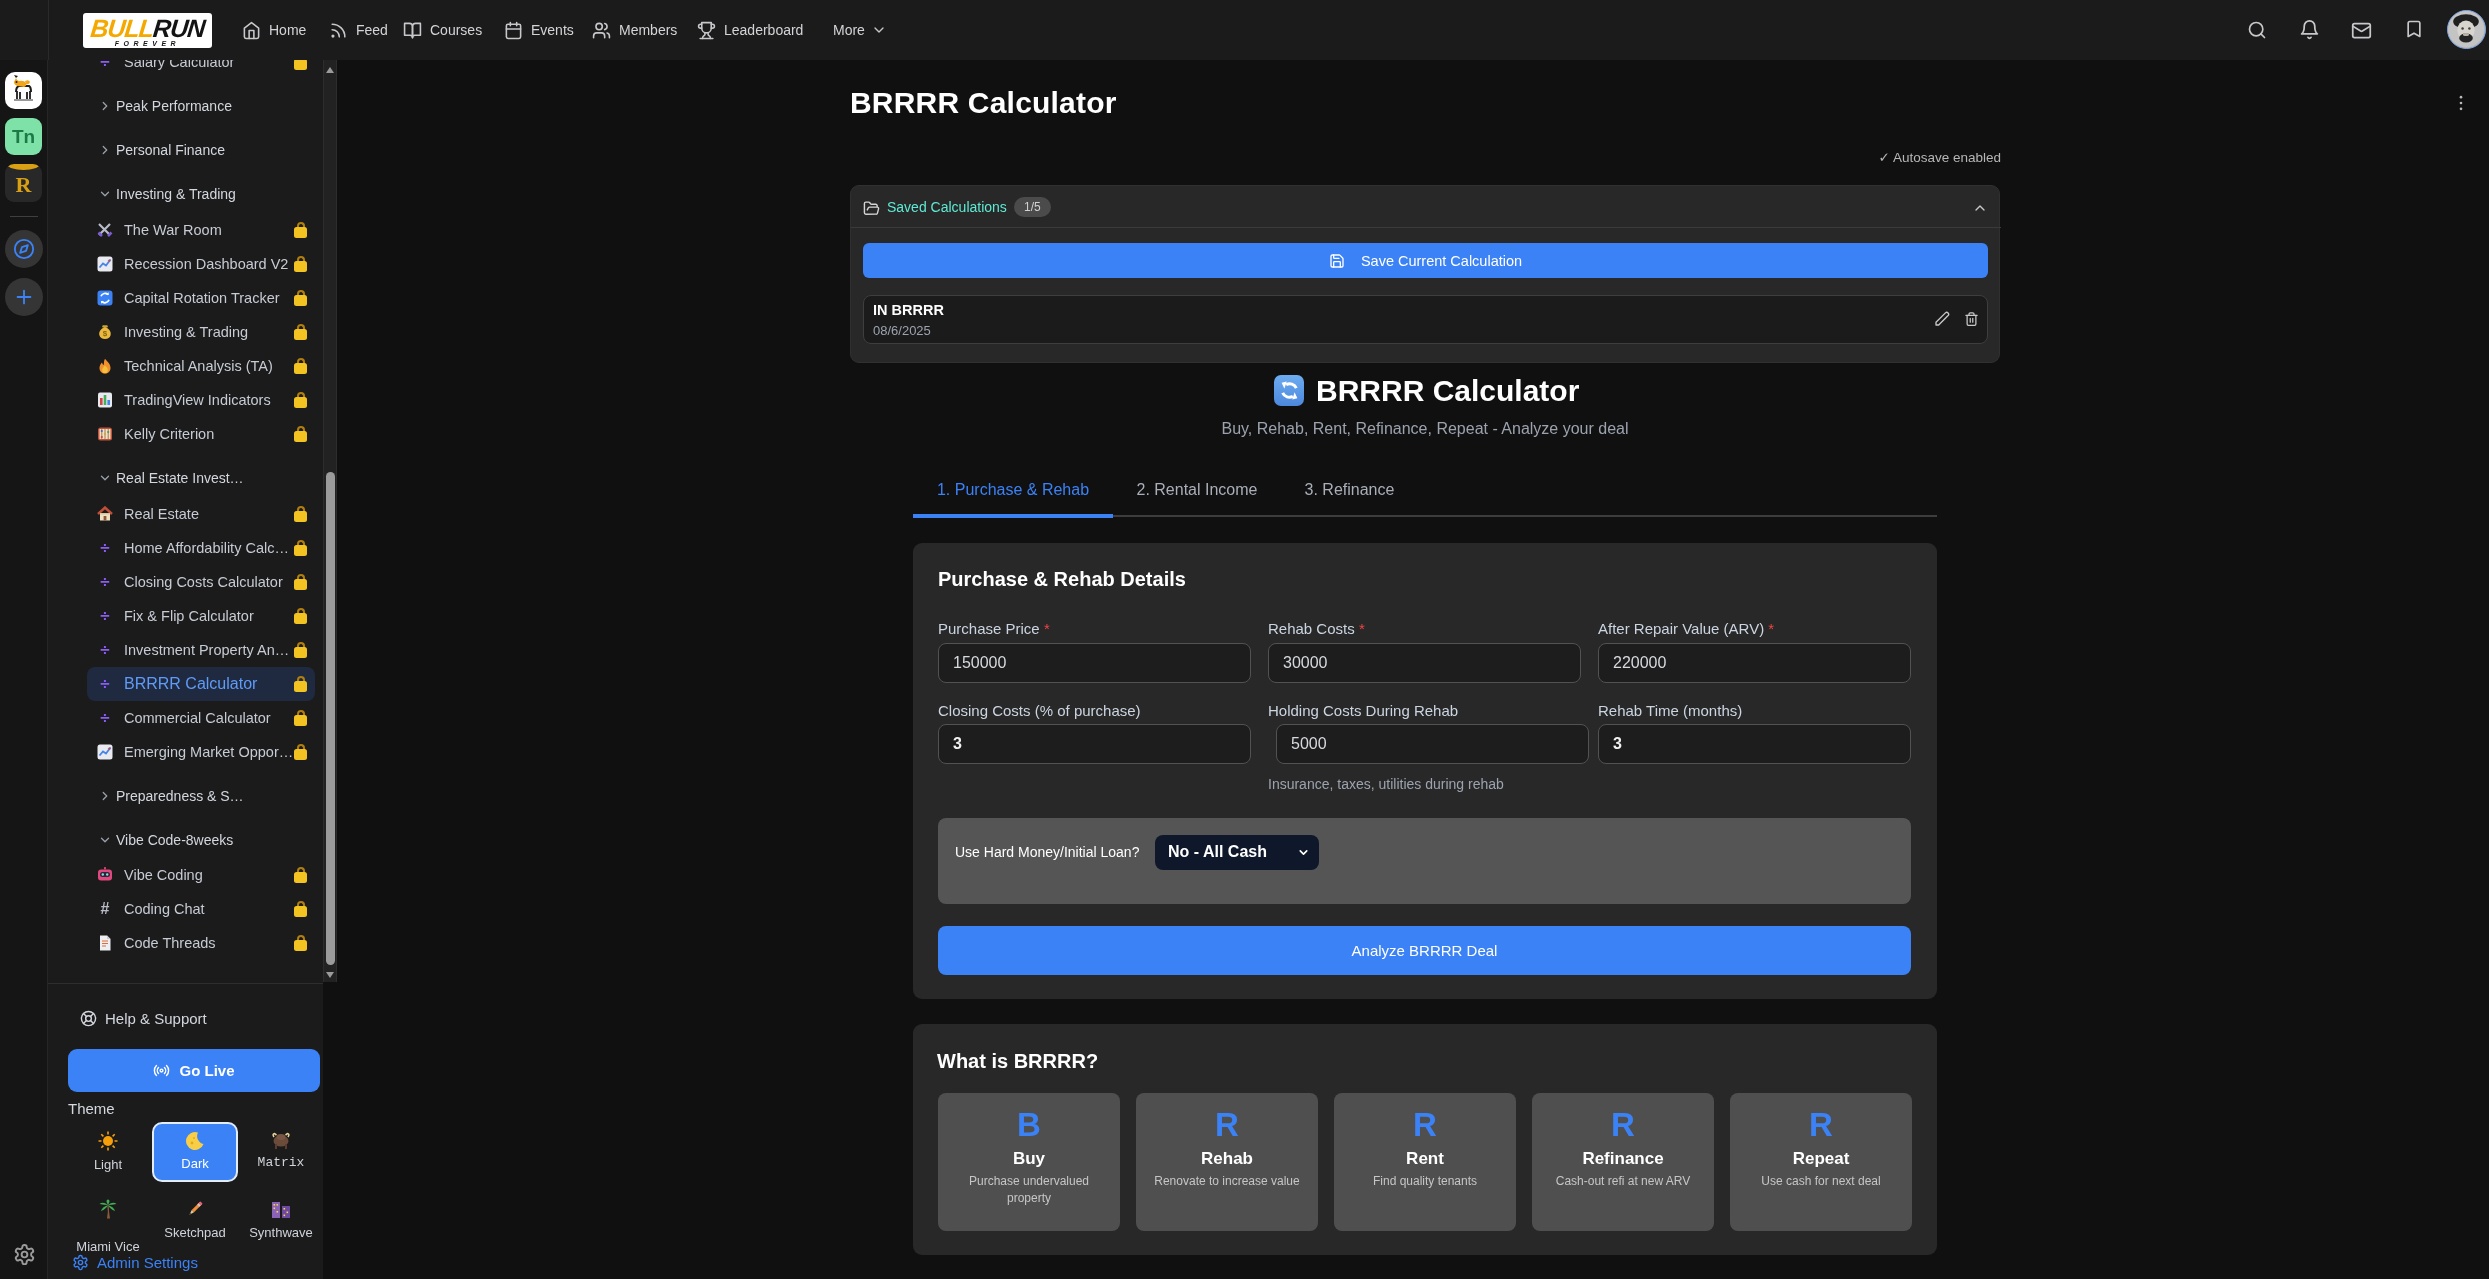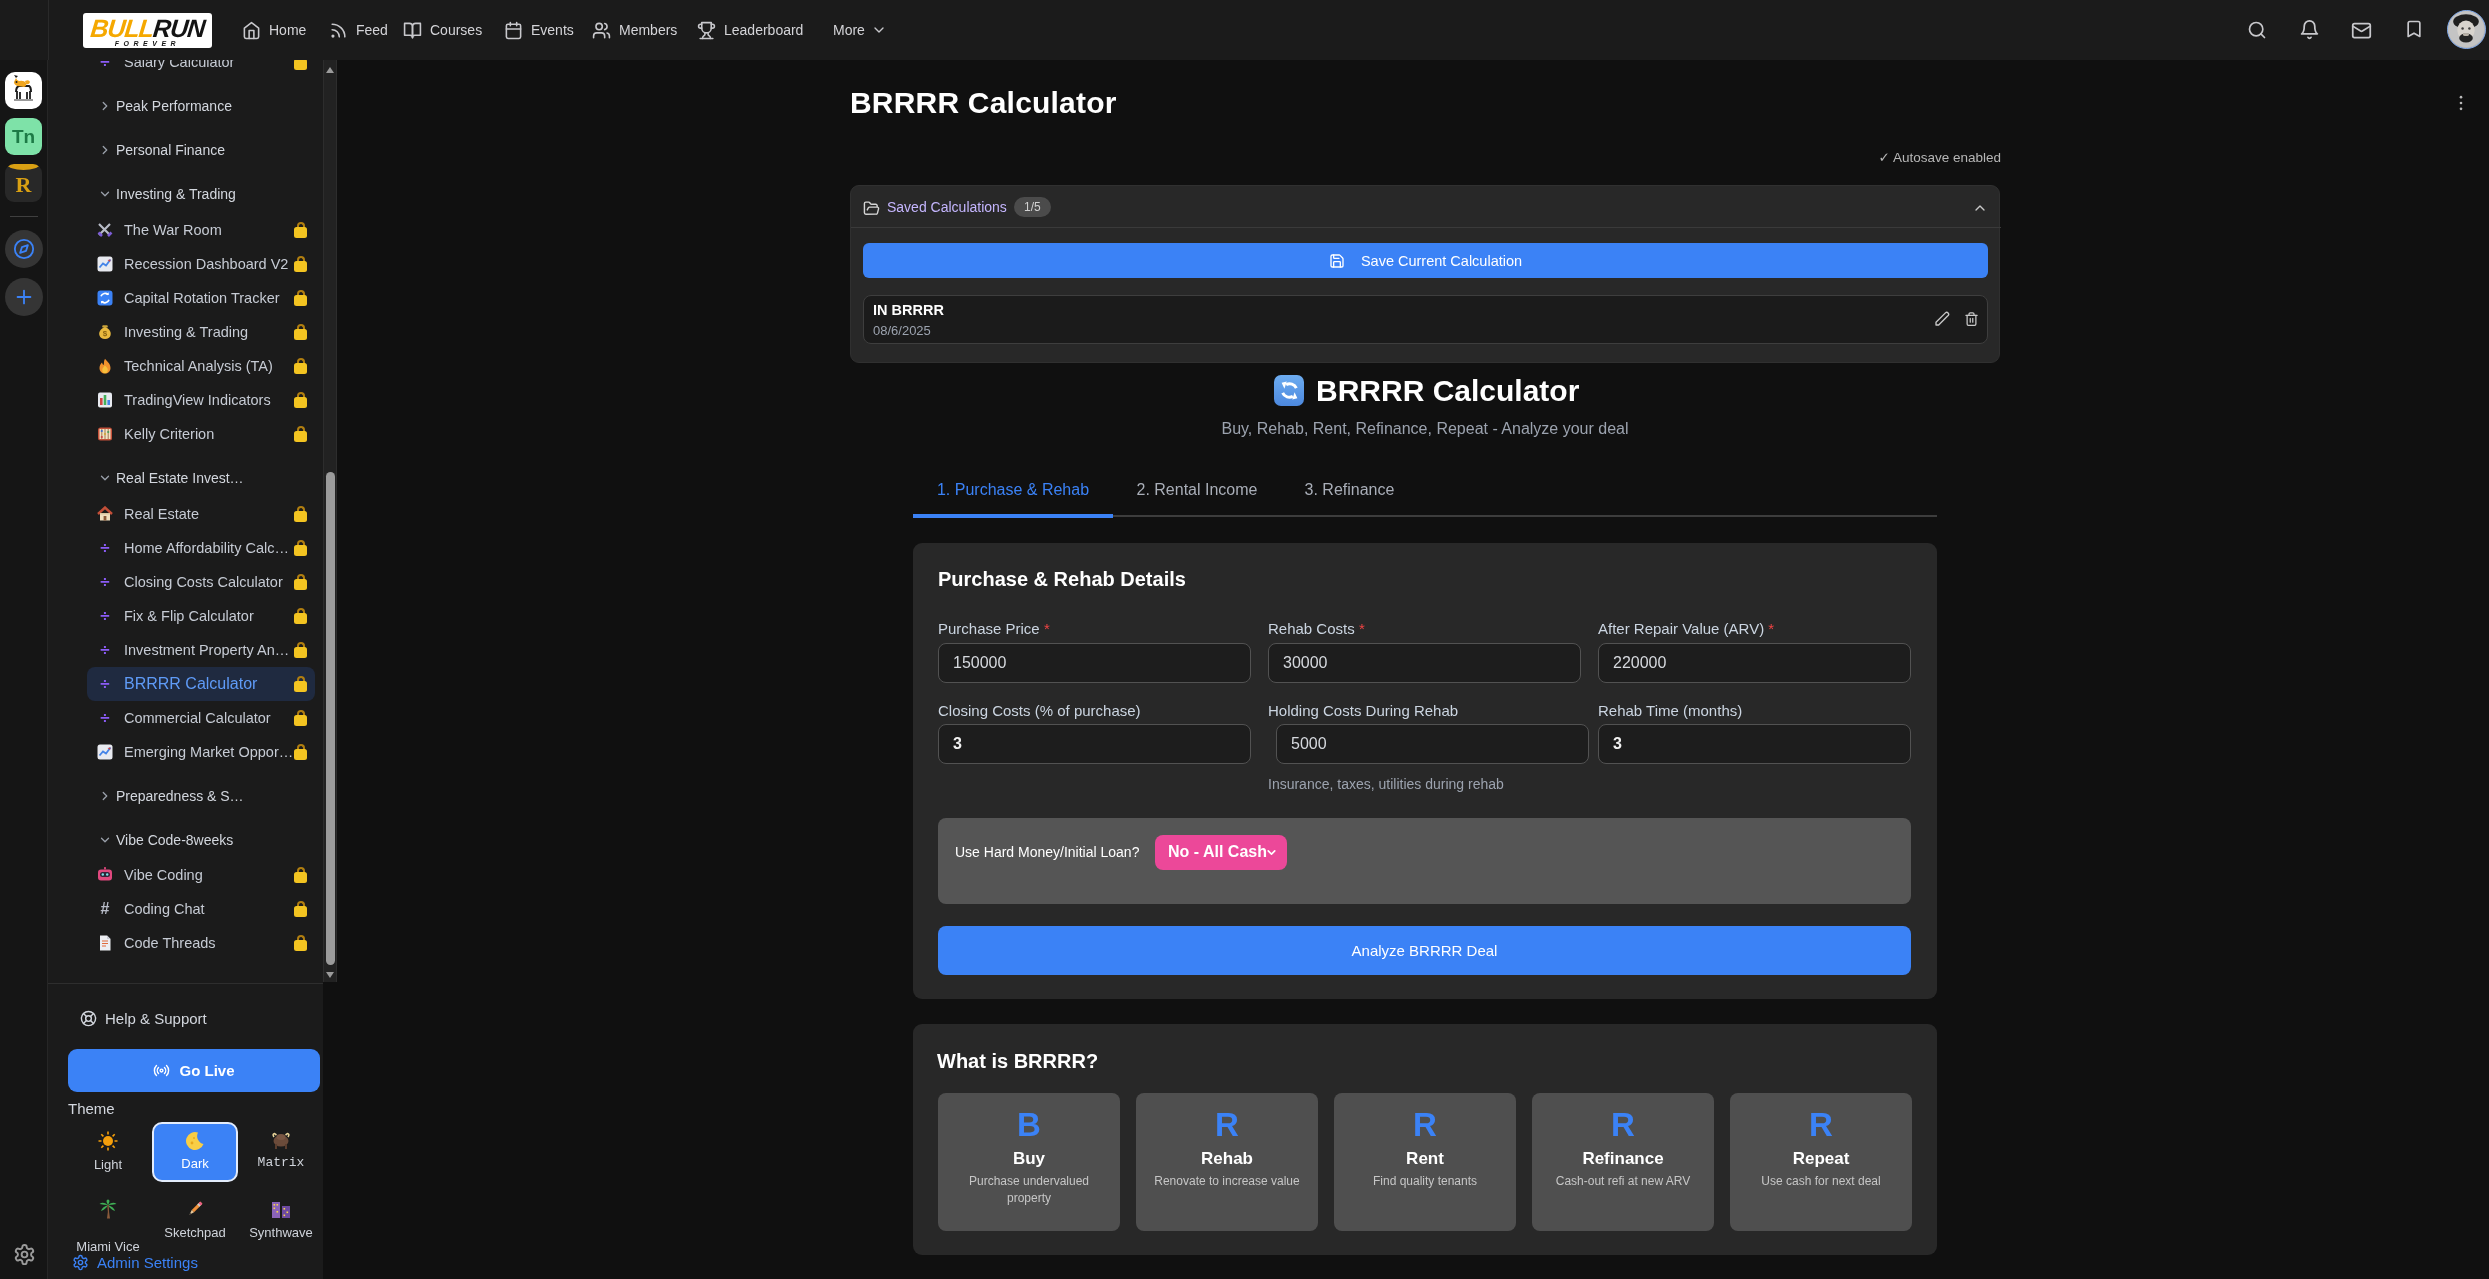--- a/index.html
+++ b/index.html
@@ -534,21 +534,21 @@
       </svg>
     </div>
   <div class="abs" style="left:513px; top:89px; width:1151px; text-align:right; color:#b6b6b6; font-size:13.5px;">✓ Autosave enabled</div>
 
   <div class="card" style="left:513px; top:125px; width:1150px; height:178px; background:#282828; border:1px solid #303030;">
     <div class="abs" style="left:12px; top:14px;">
         <svg width="17" height="17" viewBox="0 0 24 24" fill="none" stroke="#d5d5d5" stroke-width="2" stroke-linecap="round" stroke-linejoin="round">
           <path d="m6 14 1.5-2.9A2 2 0 0 1 9.24 10H20a2 2 0 0 1 1.94 2.5l-1.54 6a2 2 0 0 1-1.95 1.5H4a2 2 0 0 1-2-2V5a2 2 0 0 1 2-2h3.9a2 2 0 0 1 1.69.9l.81 1.2a2 2 0 0 0 1.67.9H18a2 2 0 0 1 2 2v2"></path>
         </svg>
       </div>
-    <div class="abs" style="left:36px; top:13px; color:#c4b5fd; font-size:14px;">Saved Calculations</div>
+    <div class="abs" style="left:36px; top:13px; color:#5eead4; font-size:14px;">Saved Calculations</div>
     <div class="abs" style="left:163px; top:11px; height:20px; padding:0 10px; background:#4b4b4b; border-radius:10px; color:#d2d2d2; font-size:12px; line-height:20px;">1/5</div>
     <div class="abs" style="left:1121px; top:14px;">
         <svg width="16" height="16" viewBox="0 0 24 24" fill="none" stroke="#c9c9c9" stroke-width="2" stroke-linecap="round" stroke-linejoin="round">
           <path d="m18 15-6-6-6 6"></path>
         </svg>
       </div>
     <div class="abs" style="left:0; top:41px; width:1150px; height:1px; background:#3a3a3a;"></div>
     <div class="abs blue" style="left:12px; top:57px; width:1125px; height:35px; border-radius:6px; display:flex; align-items:center; justify-content:center; gap:16px; color:#fff;">
       <svg width="16" height="16" viewBox="0 0 24 24" fill="none" stroke="#fff" stroke-width="2" stroke-linecap="round" stroke-linejoin="round">
           <path d="M15.2 3a2 2 0 0 1 1.4.6l3.8 3.8a2 2 0 0 1 .6 1.4V19a2 2 0 0 1-2 2H5a2 2 0 0 1-2-2V5a2 2 0 0 1 2-2z"></path>
@@ -604,21 +604,21 @@
     <div class="finput" style="left:685px; top:100px; width:313px;">220000</div>
     <div class="flabel" style="left:25px; top:159px;">Closing Costs (% of purchase)</div>
     <div class="flabel" style="left:355px; top:159px;">Holding Costs During Rehab</div>
     <div class="flabel" style="left:685px; top:159px;">Rehab Time (months)</div>
     <div class="finput" style="left:25px; top:181px; width:313px; color:#f2f2f2; font-weight:bold;">3</div>
     <div class="finput" style="left:355px; top:181px; width:313px;margin-left:8px;">5000</div>
     <div class="finput" style="left:685px; top:181px; width:313px; color:#f2f2f2; font-weight:bold;">3</div>
     <div class="abs" style="left:355px; top:233px; color:#9ca3af; font-size:14px;">Insurance, taxes, utilities during rehab</div>
     <div class="abs" style="left:25px; top:275px; width:973px; height:86px; background:#555555; border-radius:8px;">
       <div class="abs" style="left:17px; top:26px; color:#ffffff; font-size:14px;">Use Hard Money/Initial Loan?</div>
-      <div class="abs" style="left:217px; top:17px; width:132px; height:35px; background:#ec4899; border-radius:8px; color:#fff;">
+      <div class="abs" style="left:217px; top:17px; width:164px; height:35px; background:#0f172a; border-radius:8px; color:#fff;">
         <span class="abs" style="left:13px; top:8px; font-size:16px; font-weight:bold;">No - All Cash</span>
         <svg class="abs" style="right:9px; top:11px;" width="13" height="13" viewBox="0 0 24 24" fill="none" stroke="#fff" stroke-width="3" stroke-linecap="round" stroke-linejoin="round">
             <path d="m6 9 6 6 6-6"></path>
           </svg>
       </div>
     </div>
     <div class="abs blue" style="left:25px; top:383px; width:973px; height:49px; border-radius:8px; display:flex; align-items:center; justify-content:center; color:#fff; font-size:15px;">Analyze BRRRR Deal</div>
   </div>
 
   <div class="card" style="left:576px; top:964px; width:1024px; height:231px; background:#282828;">

